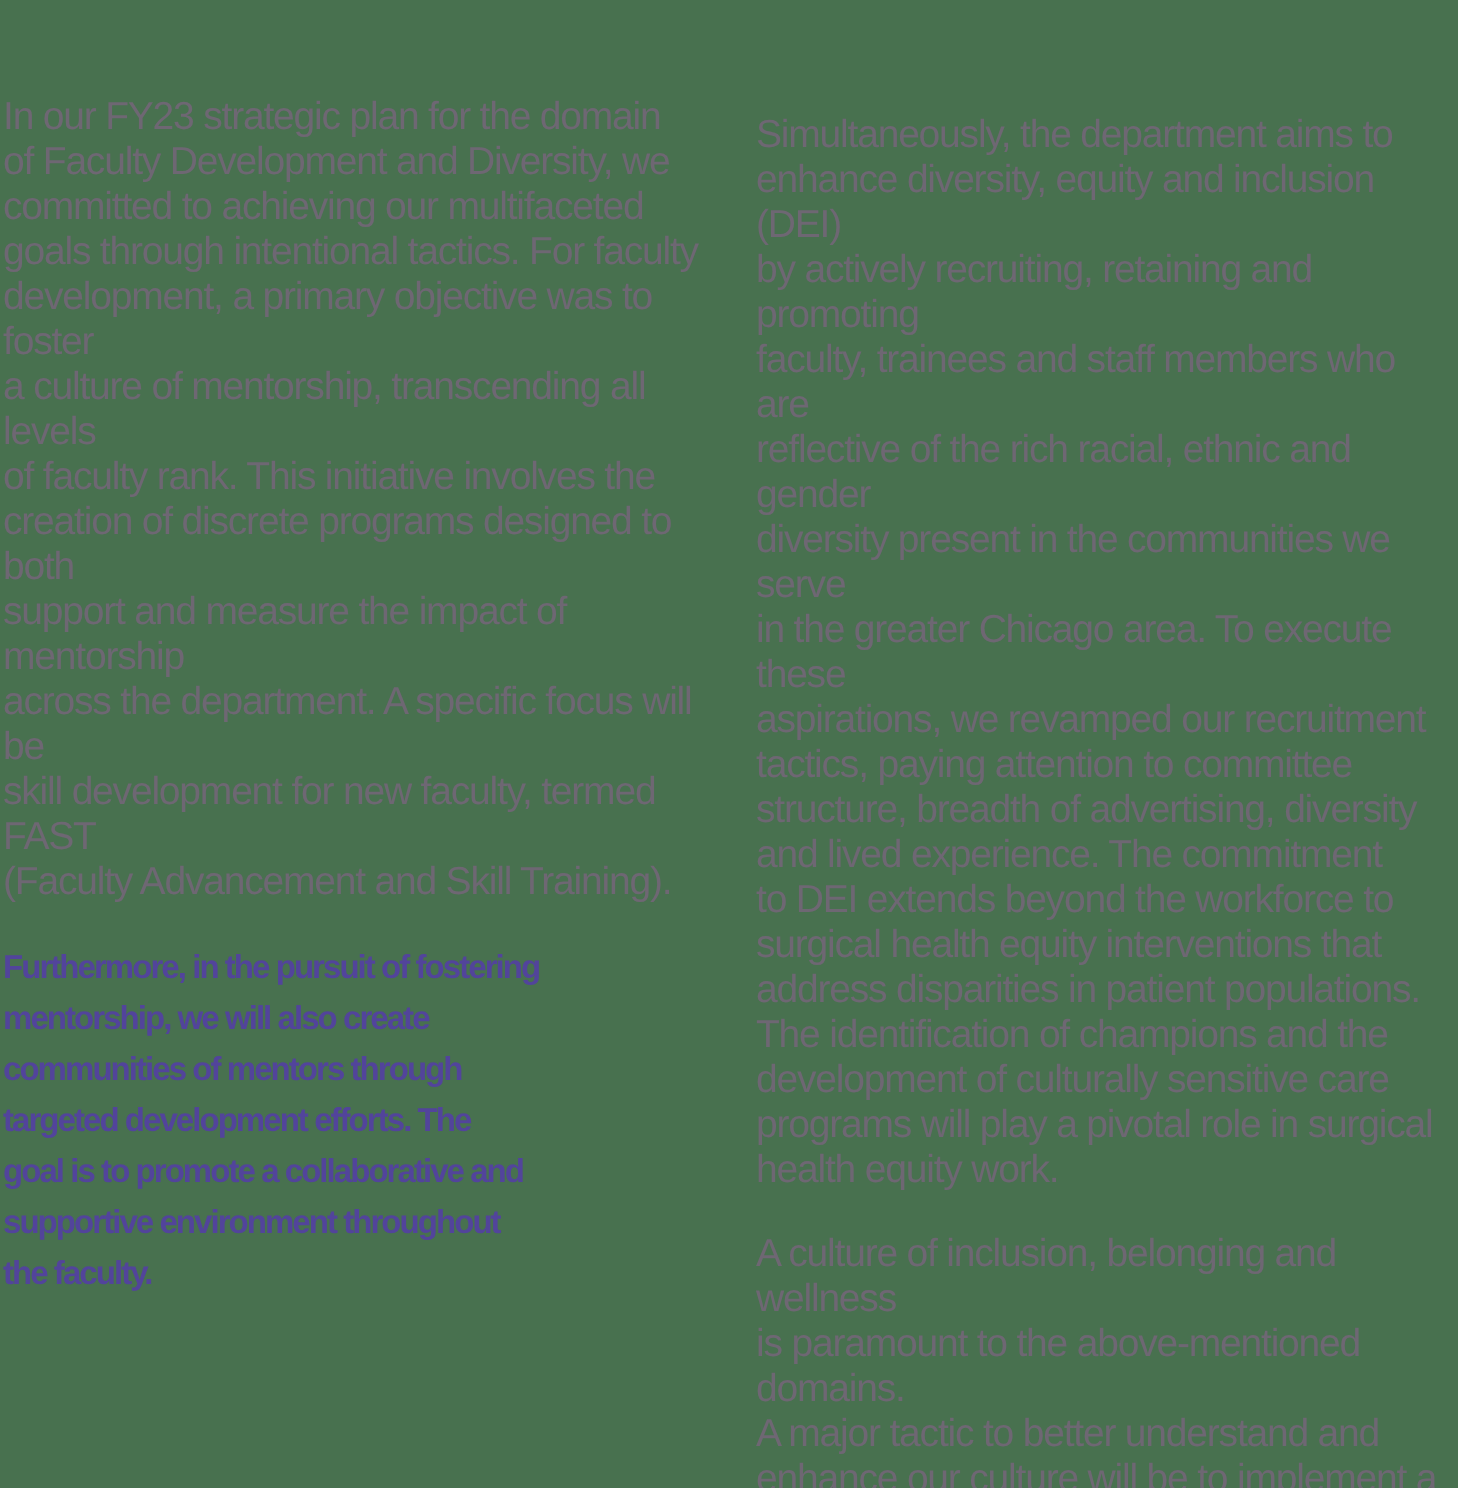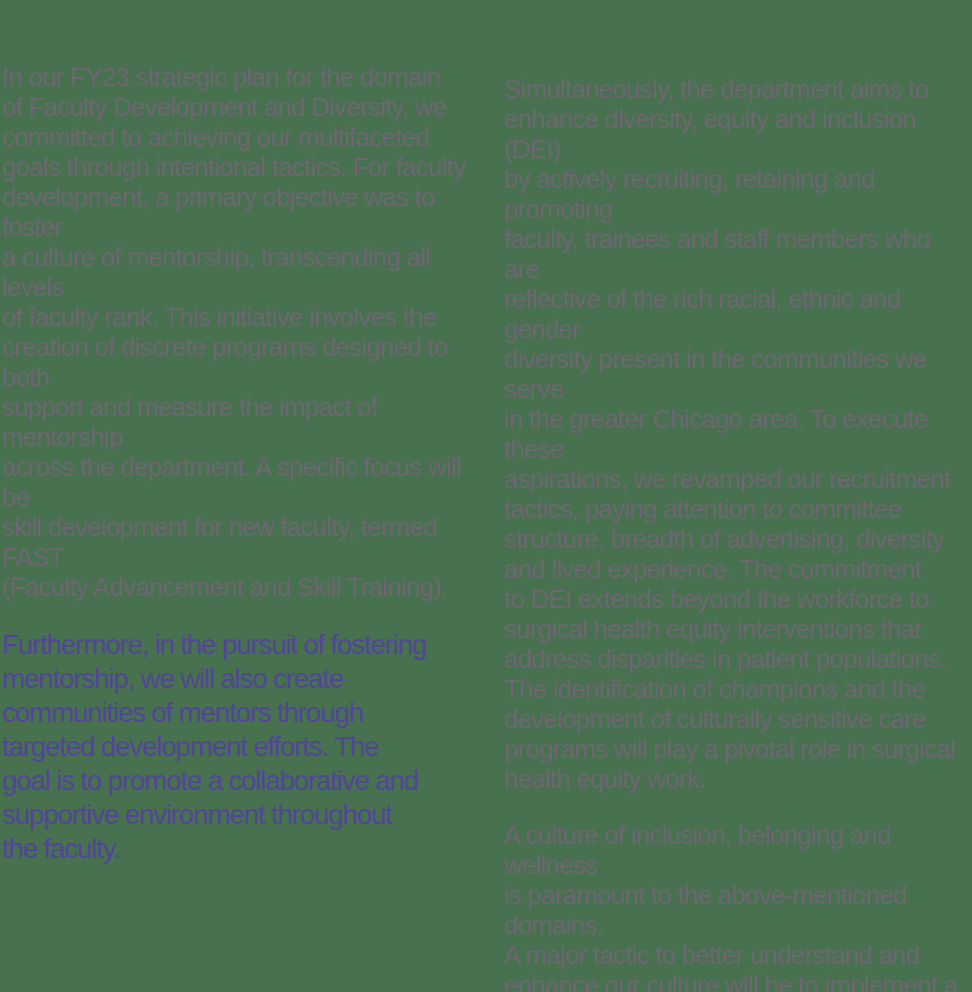--- a/index.html
+++ b/index.html
@@ -41,24 +41,24 @@
     white-space: pre-line;
   }
   .body-text {
     font-size: 26px;
     line-height: 30px;
     letter-spacing: -0.8px;
     font-weight: 400;
     color: var(--body-color);
   }
   .highlight-text {
-    font-size: 28px;
+    font-size: 22px;
     line-height: 34px;
     letter-spacing: -1.3px;
-    font-weight: 400;
+    font-weight: 700;
     color: var(--highlight-color);
   }
   .col p + p {
     margin-top: 26px;
   }
 </style>
 </head>
 <body>
 
 <main class="page">

